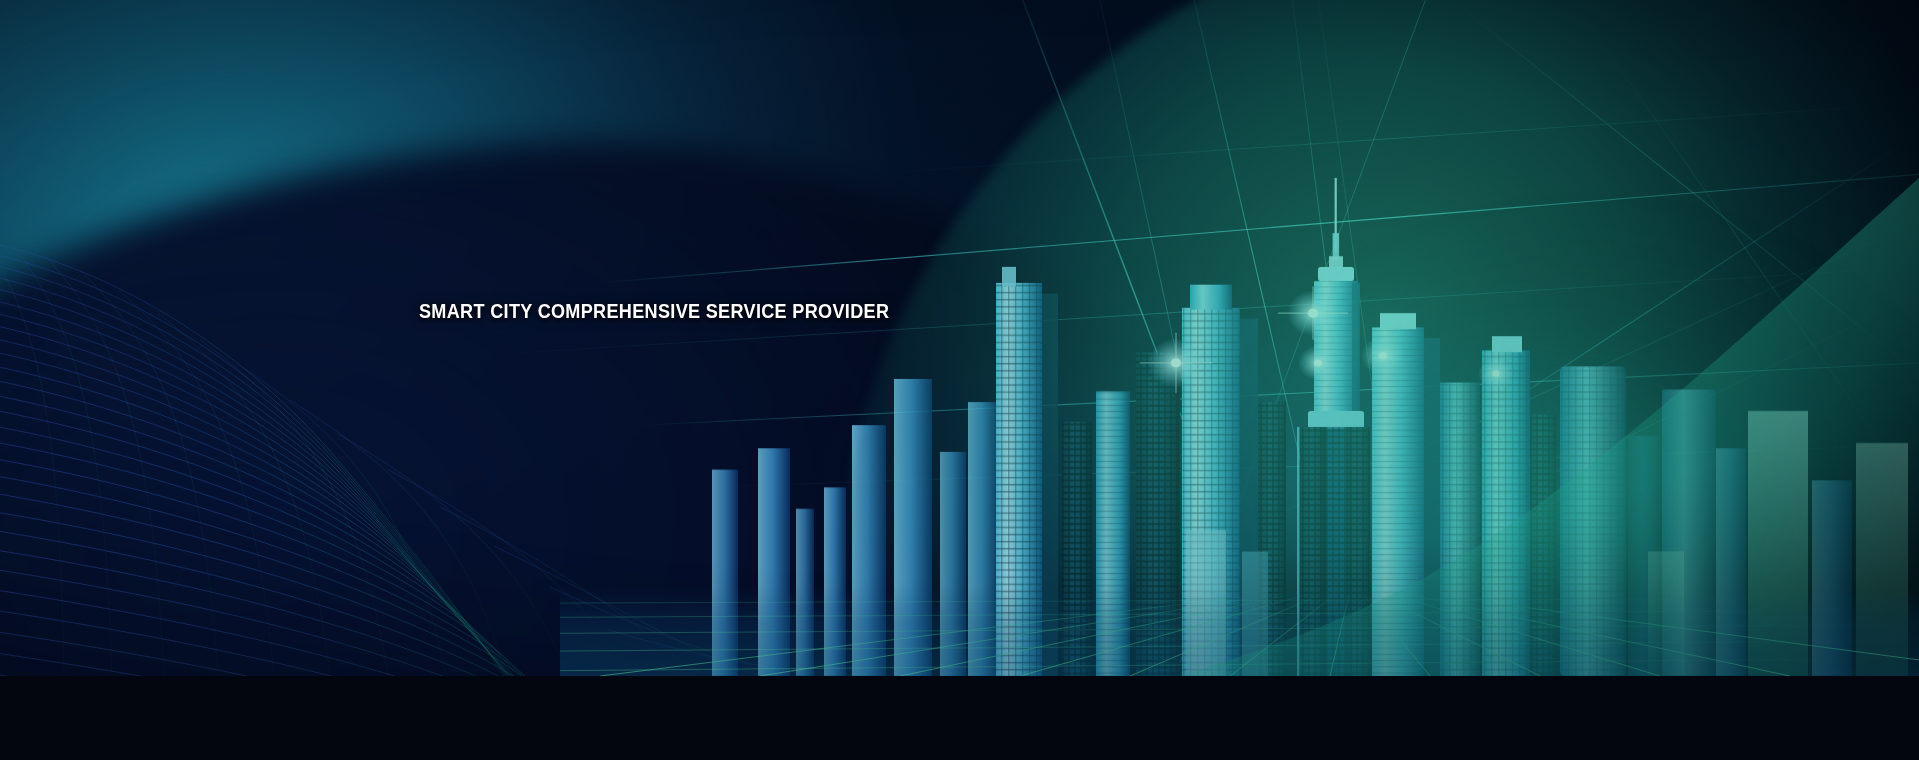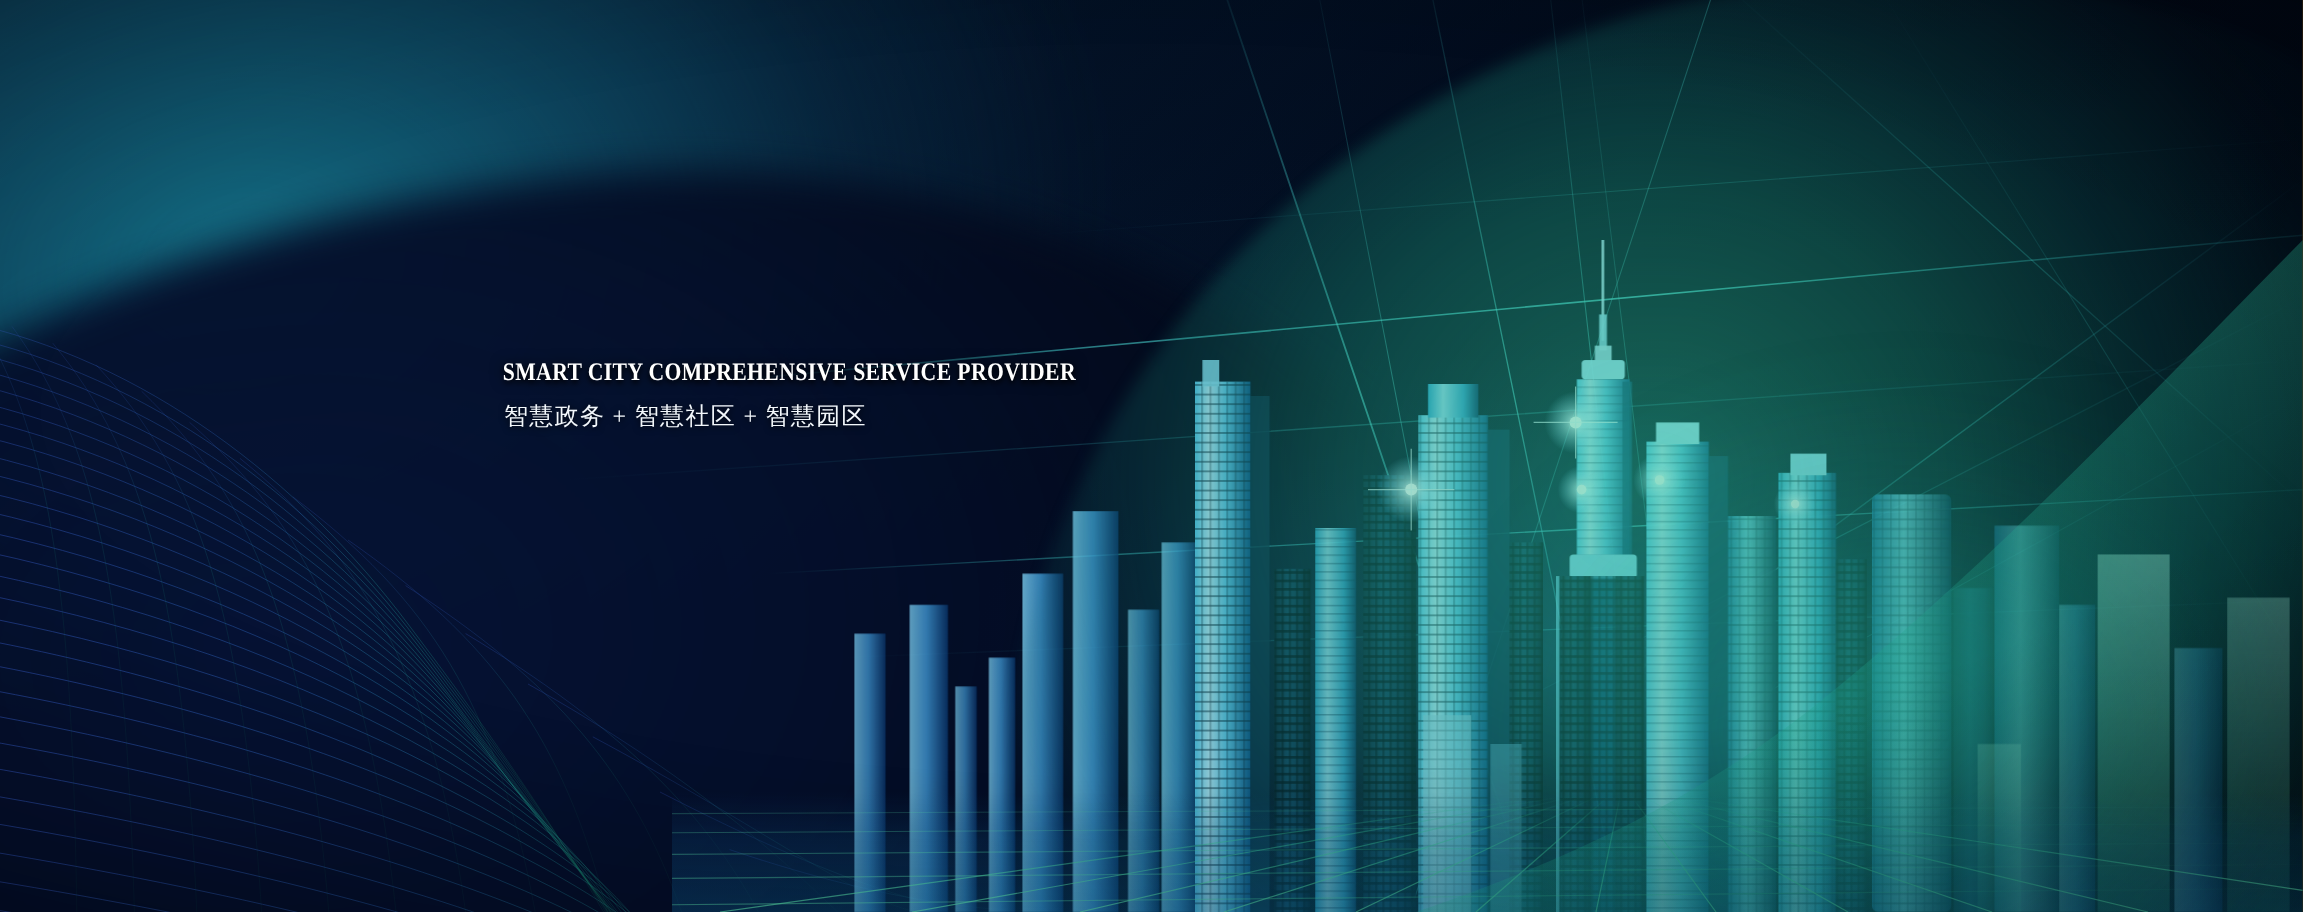--- a/index.html
+++ b/index.html
@@ -2,24 +2,24 @@
 <html><head>
 <meta charset="utf-8">
 <title>Smart City Banner</title>
 <style>
   html,body{margin:0;padding:0;background:#04060f;}
   *{box-sizing:border-box;}
 
   .banner{
     position:relative;
     width:1919px;
-    height:760px;
+    height:676px;
     overflow:hidden;
     background:#a16207;
-    font-family:Liberation Serif, serif;
+    font-family:Liberation Sans, sans-serif;
   }
 
   
   .bg-base{
     position:absolute; inset:0;
     background:
       radial-gradient(150% 120% at 62% 58%, rgba(0,20,48,0) 0%, rgba(1,6,16,.55) 62%, #01060f 100%),
       linear-gradient(125deg,#15486e 0%,#0d3a5c 9%,#0a2c4c 17%,#06203c 26%,#041832 38%,#031026 52%,#020b1c 68%,#010712 85%,#000509 100%);
   }
   
@@ -464,16 +464,15 @@
         <stop offset="100%" stop-color="#0a5a60" stop-opacity=".10"></stop>
       </linearGradient>
     </defs>
     <path d="M1919 200 C 1790 330 1660 470 1510 590 C 1400 676 1290 722 1180 760 L1919 760 Z" fill="url(#grnOv)"></path>
   </svg>
 
   <div class="bg-vignette" style="z-index:30"></div>
 
   <div class="copy">
     <div class="eyebrow">SMART CITY COMPREHENSIVE SERVICE PROVIDER</div>
-    <div class="subline">智慧政务 + 智慧社区 + 智慧园区</div>
   </div>
 
 </div>
 
 </body></html>

